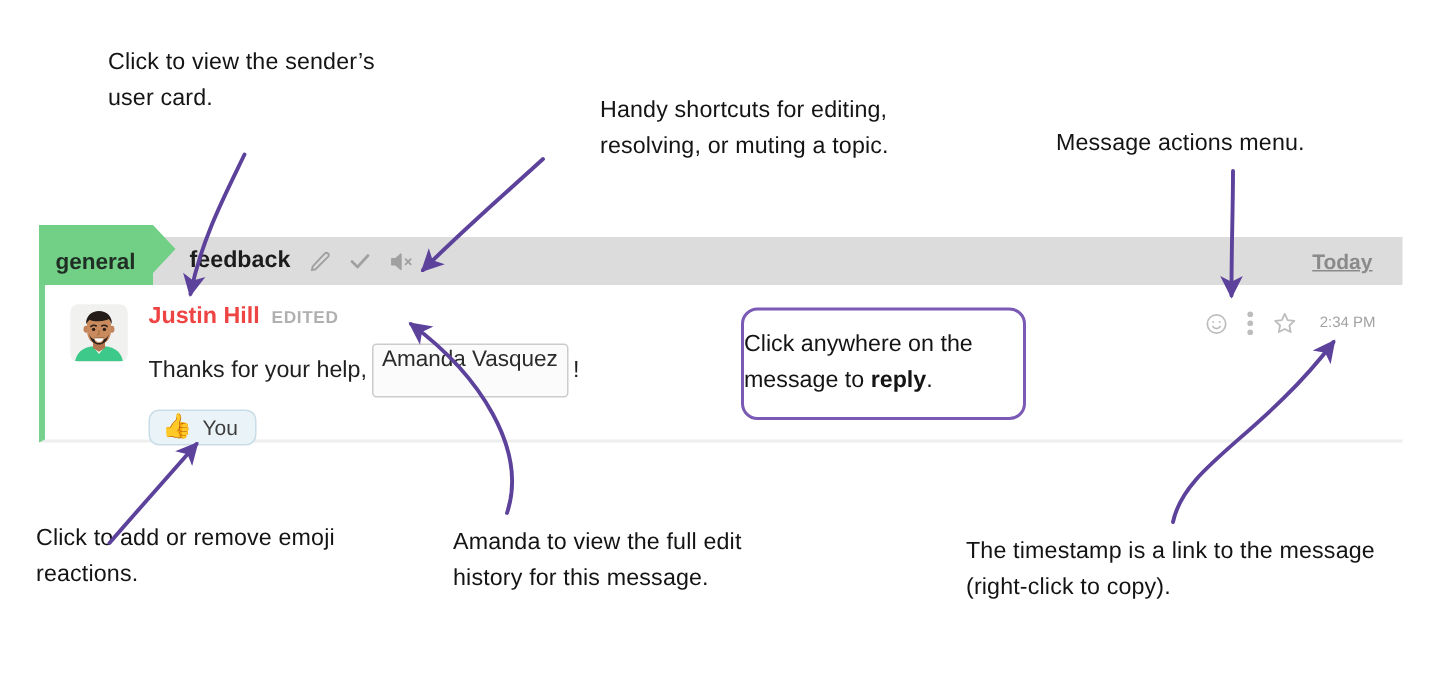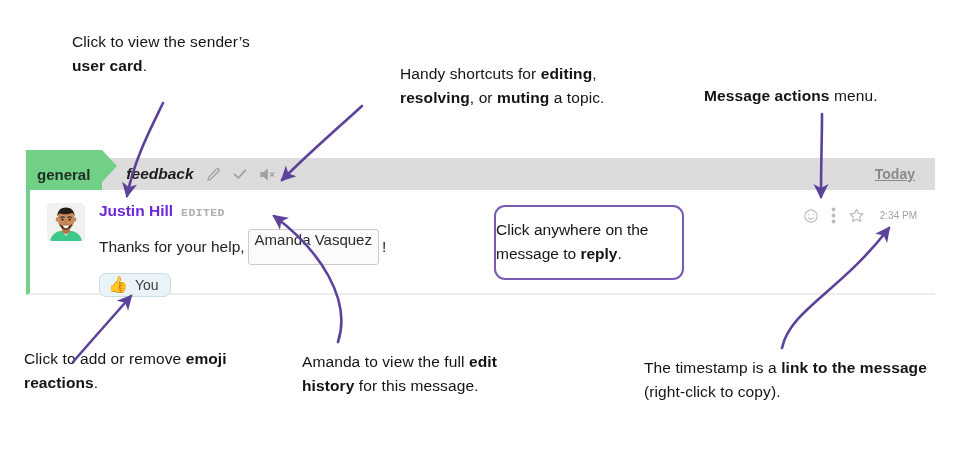--- a/index.html
+++ b/index.html
@@ -17,21 +17,21 @@
   }
 
   
   .annot {
     position: absolute;
     font-size: 15.5px;
     line-height: 1.55;
     color: #141414;
     letter-spacing: .1px;
   }
-  .annot b { font-weight: bold; }
+  .annot b { font-weight: normal; }
 
   #annot-usercard   { left: 72px;  top: 30px;  width: 280px; }
   #annot-shortcuts  { left: 400px; top: 62px;  width: 250px; }
   #annot-msgactions { left: 704px; top: 84px;  width: 250px; }
   #annot-reactions  { left: 24px;  top: 347px; width: 260px; }
   #annot-edithist   { left: 302px; top: 350px; width: 230px; }
   #annot-timestamp  { left: 644px; top: 356px; width: 300px; }
 
   
   #callout-reply {
@@ -100,21 +100,20 @@
     border-top: 16px solid transparent;
     border-bottom: 16px solid transparent;
     border-left: 15px solid #72d086;
   }
   #topic-name {
     margin-left: 24px;
     font-size: 15.5px;
     font-weight: bold;
     color: #1c1c1c;
     flex: 0 0 auto;
-    font-style: italic;
   }
   .topic-icons {
     display: flex;
     align-items: center;
     gap: 11px;
     margin-left: 12px;
   }
   .topic-icons .ticon {
     color: #a0a0a0;
     display: inline-flex;
@@ -160,28 +159,27 @@
   }
   #sender-line {
     display: flex;
     align-items: baseline;
     gap: 8px;
     height: 20px;
   }
   #sender-name {
     font-size: 15.5px;
     font-weight: bold;
-    color: #6d28d9;
+    color: #ef4444;
   }
   #edited-label {
     font-size: 11.5px;
     font-weight: 600;
     letter-spacing: .4px;
     color: #b0b0b0;
-    font-family: Liberation Mono, monospace;
   }
   #message-text {
     margin-top: 7px;
     font-size: 15.5px;
     color: #1f1f1f;
     display: flex;
     align-items: center;
     gap: 0;
     white-space: nowrap;
   }

